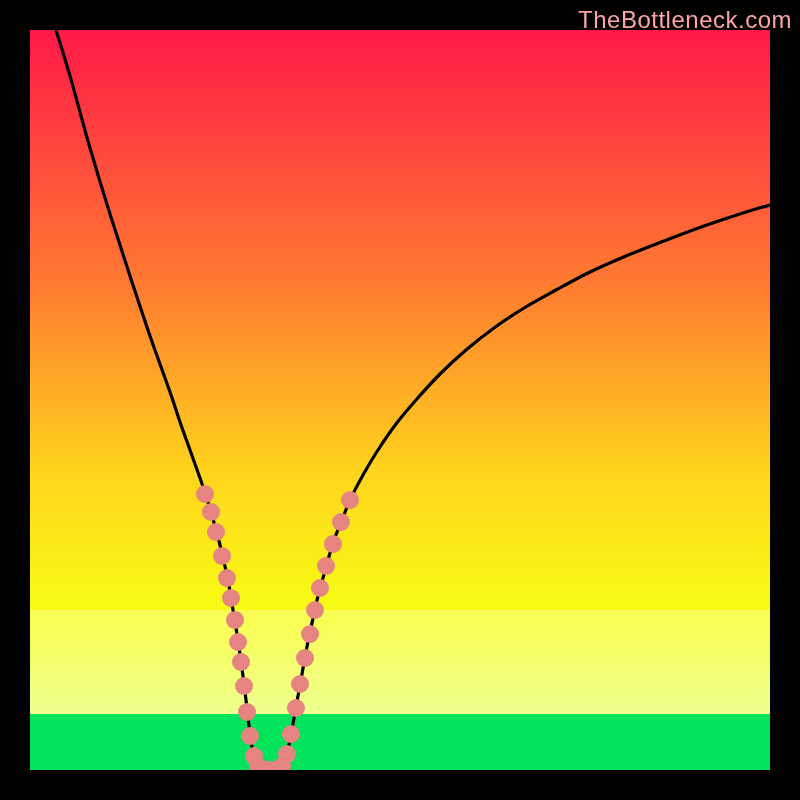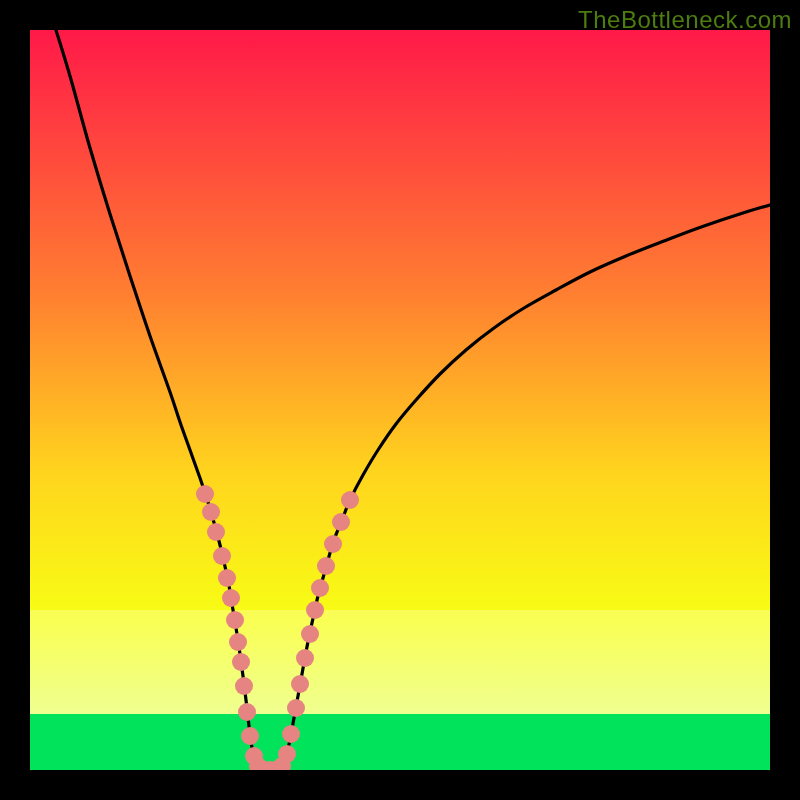--- a/index.html
+++ b/index.html
@@ -17,21 +17,21 @@
     width: 740px;
     height: 740px;
     overflow: hidden;
   }
   .watermark {
     position: absolute;
     top: 6px;
     right: 8px;
     font-family: Arial, Helvetica, sans-serif;
     font-size: 24px;
-    color: #4d7c0f;
+    color: #fca5a5;
     letter-spacing: 0.5px;
     z-index: 10;
     text-align: center;
   }
   svg {
     display: block;
   }
 </style>
 </head>
 <body>

